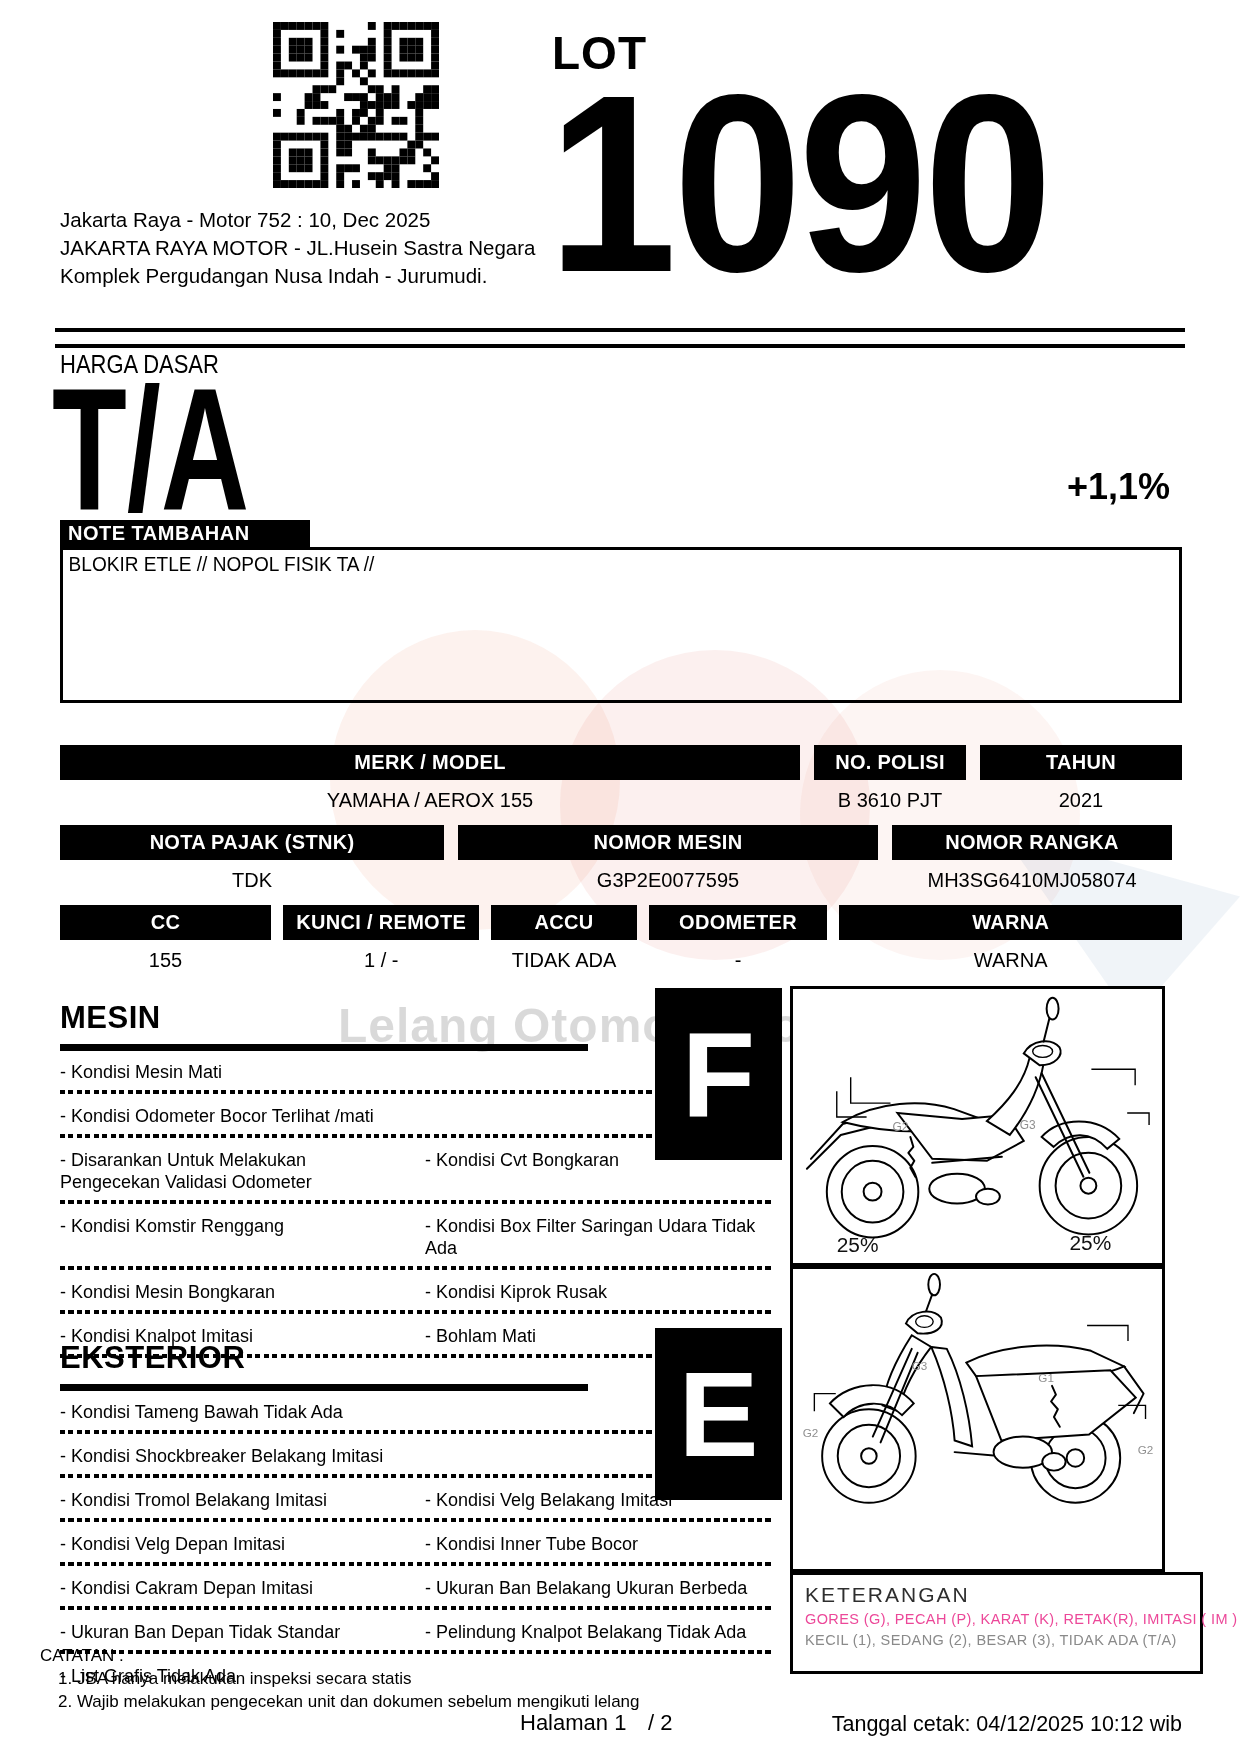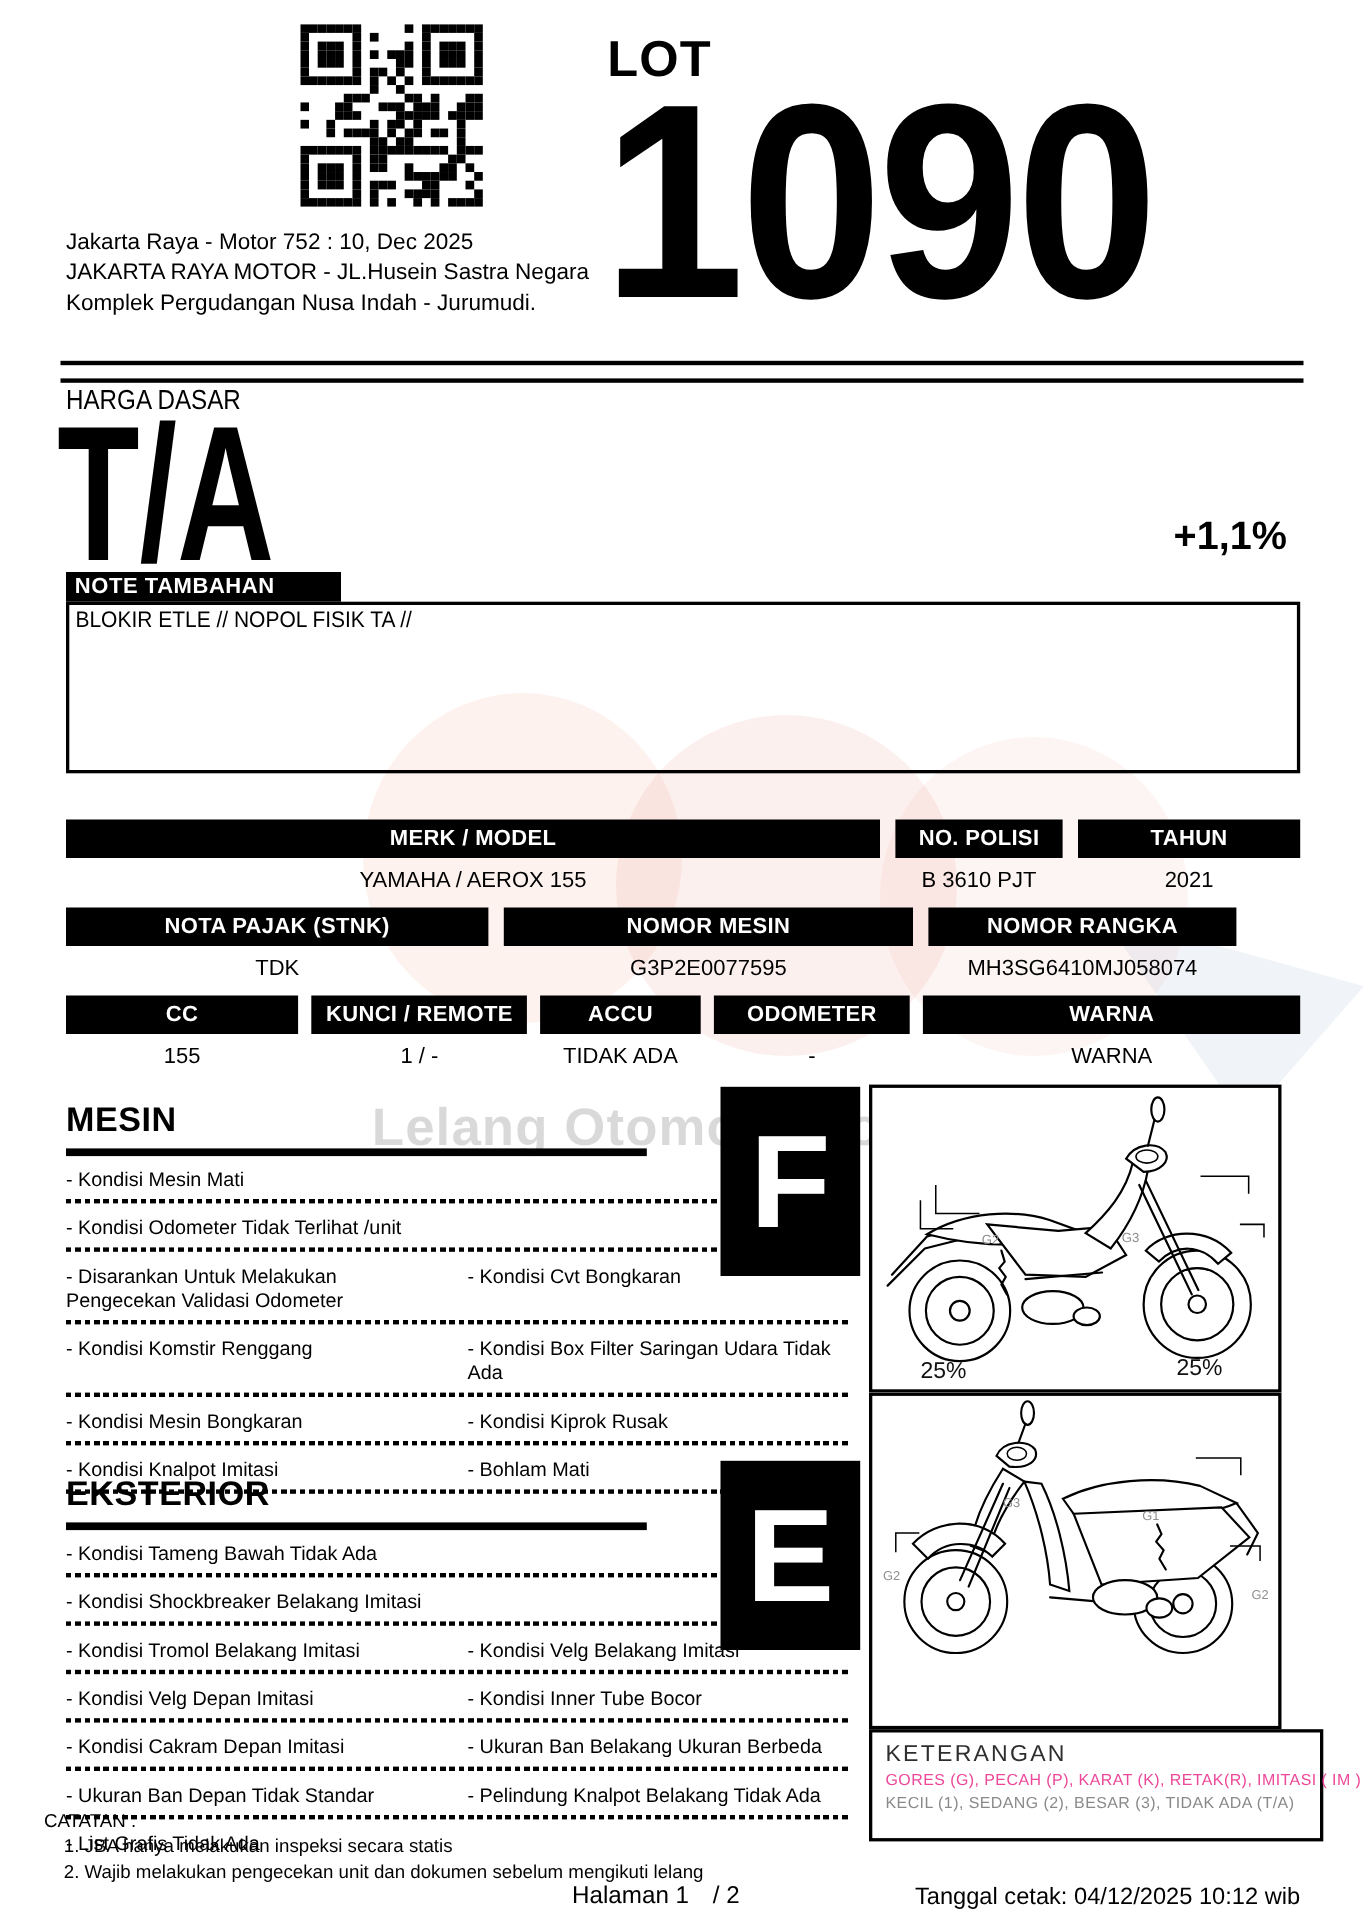--- a/index.html
+++ b/index.html
@@ -37,21 +37,21 @@
   .note-text{padding:2px 6px;font-size:20.5px;transform:scaleX(.93);transform-origin:left top;white-space:nowrap;}
   
   .spec{left:60px;top:745px;width:1122px;}
   .srow{display:flex;}
   .srow.g14{gap:14px;border-radius:14px;} .srow.g12{gap:12px;}
   .hcell{background:#000;color:#fff;font-size:20px;font-weight:700;height:35px;line-height:35px;
       text-align:center;letter-spacing:.3px;}
   .vrow{padding:9px 0 13px;}
   .vcell{font-size:20px;text-align:center;}
   .w740{width:740px;} .w152{width:152px;} .w202{width:202px;}
-  .w390{width:384px;} .w372{width:372px;} .w332{width:280px;}
+  .w390{width:384px;} .w372{width:420px;} .w332{width:280px;}
   .w195{width:215px;} .w200{width:200px;} .w148{width:148px;} .w182{width:182px;} .w349{width:349px;}
   
   .sec-title{font-size:31px;font-weight:700;letter-spacing:.5px;}
   .sec-bar{height:7px;background:#000;width:528px;}
   .t-mesin{left:60px;top:1000px;} .bar-mesin{left:60px;top:1044px;}
   .t-eks{left:60px;top:1340px;} .bar-eks{left:60px;top:1384px;}
   
   .grade{width:127px;height:172px;background:#000;color:#fff;text-align:center;}
   .grade span{font-size:120px;font-weight:700;line-height:172px;}
   .g-f{left:655px;top:988px;} .g-e{left:655px;top:1328px;}
@@ -373,21 +373,21 @@
 </div>
 
 <div class="abs z sec-title t-mesin">MESIN</div>
 <div class="abs z sec-bar bar-mesin"></div>
 <div class="abs z grade g-f">
   <span>F</span>
 </div>
 <div class="abs z clist l-mesin">
   <div class="li">- Kondisi Mesin Mati</div>
   <div class="dot short"></div>
-  <div class="li">- Kondisi Odometer Tidak Terlihat /unit</div>
+  <div class="li">- Kondisi Odometer Bocor Terlihat /mati</div>
   <div class="dot short"></div>
   <div class="li cols">
     <span class="lc">- Disarankan Untuk Melakukan Pengecekan Validasi Odometer</span>
     <span class="rc">- Kondisi Cvt Bongkaran</span>
   </div>
   <div class="dot"></div>
   <div class="li cols">
     <span class="lc">- Kondisi Komstir Renggang</span>
     <span class="rc">- Kondisi Box Filter Saringan Udara Tidak Ada</span>
   </div>

